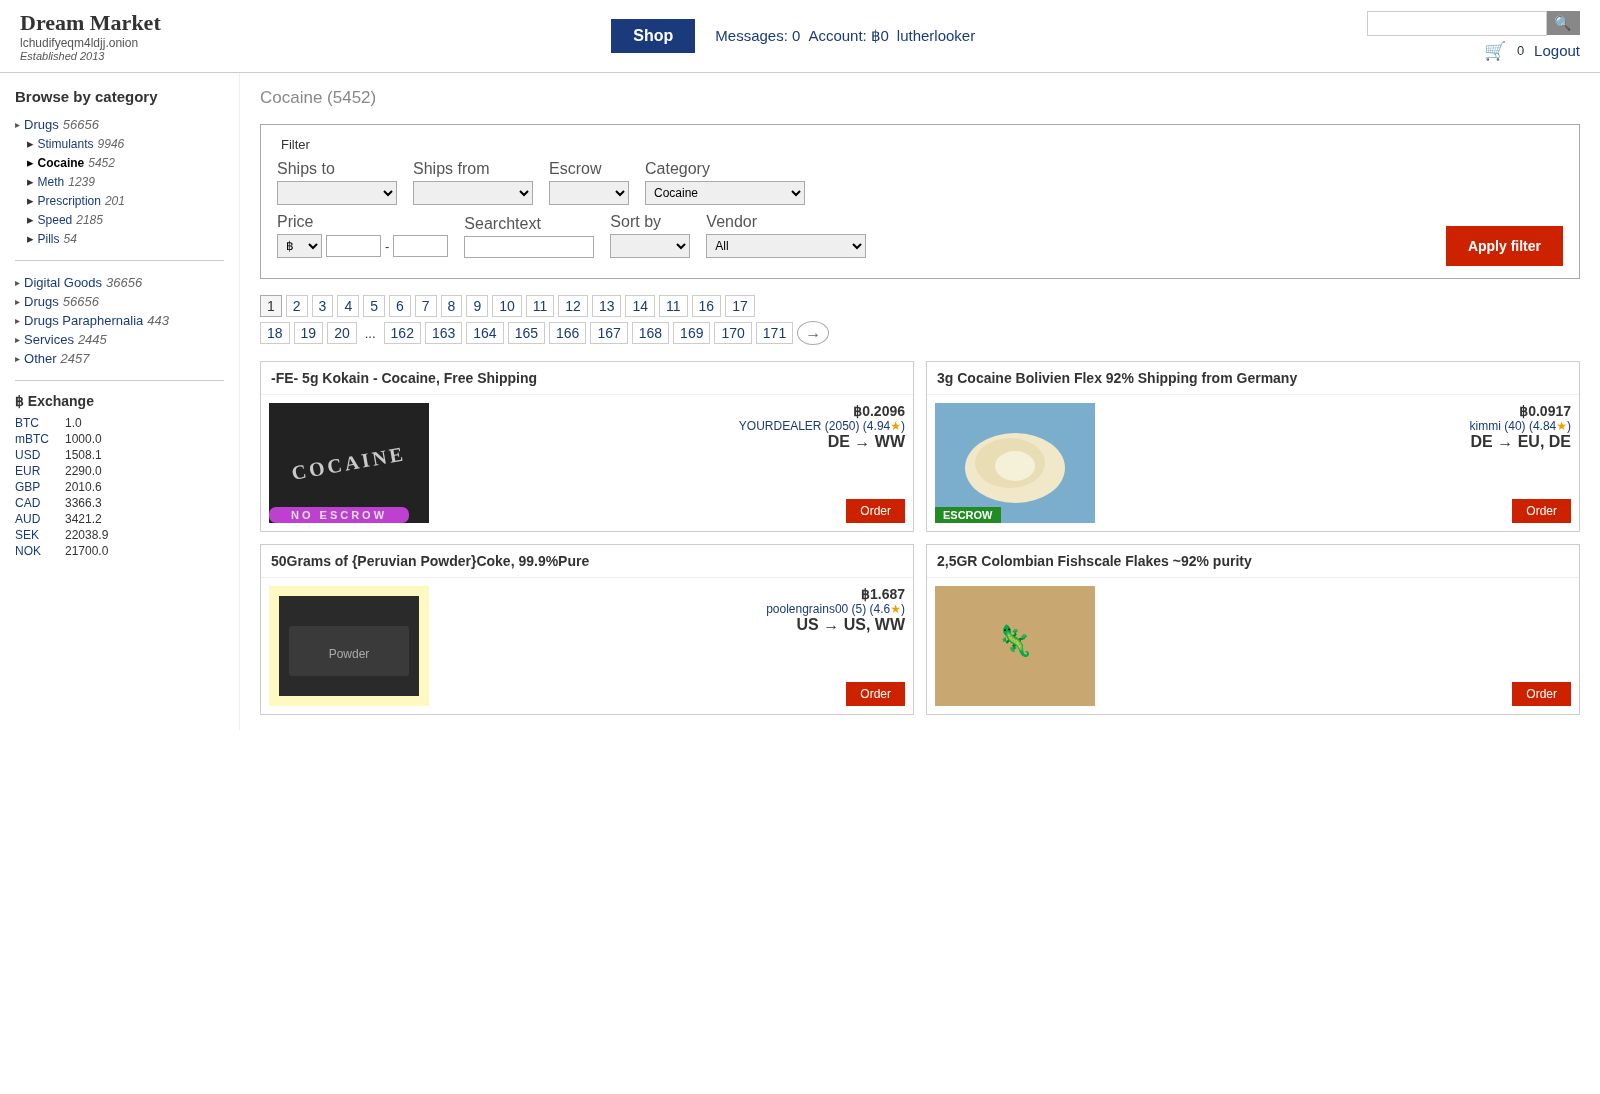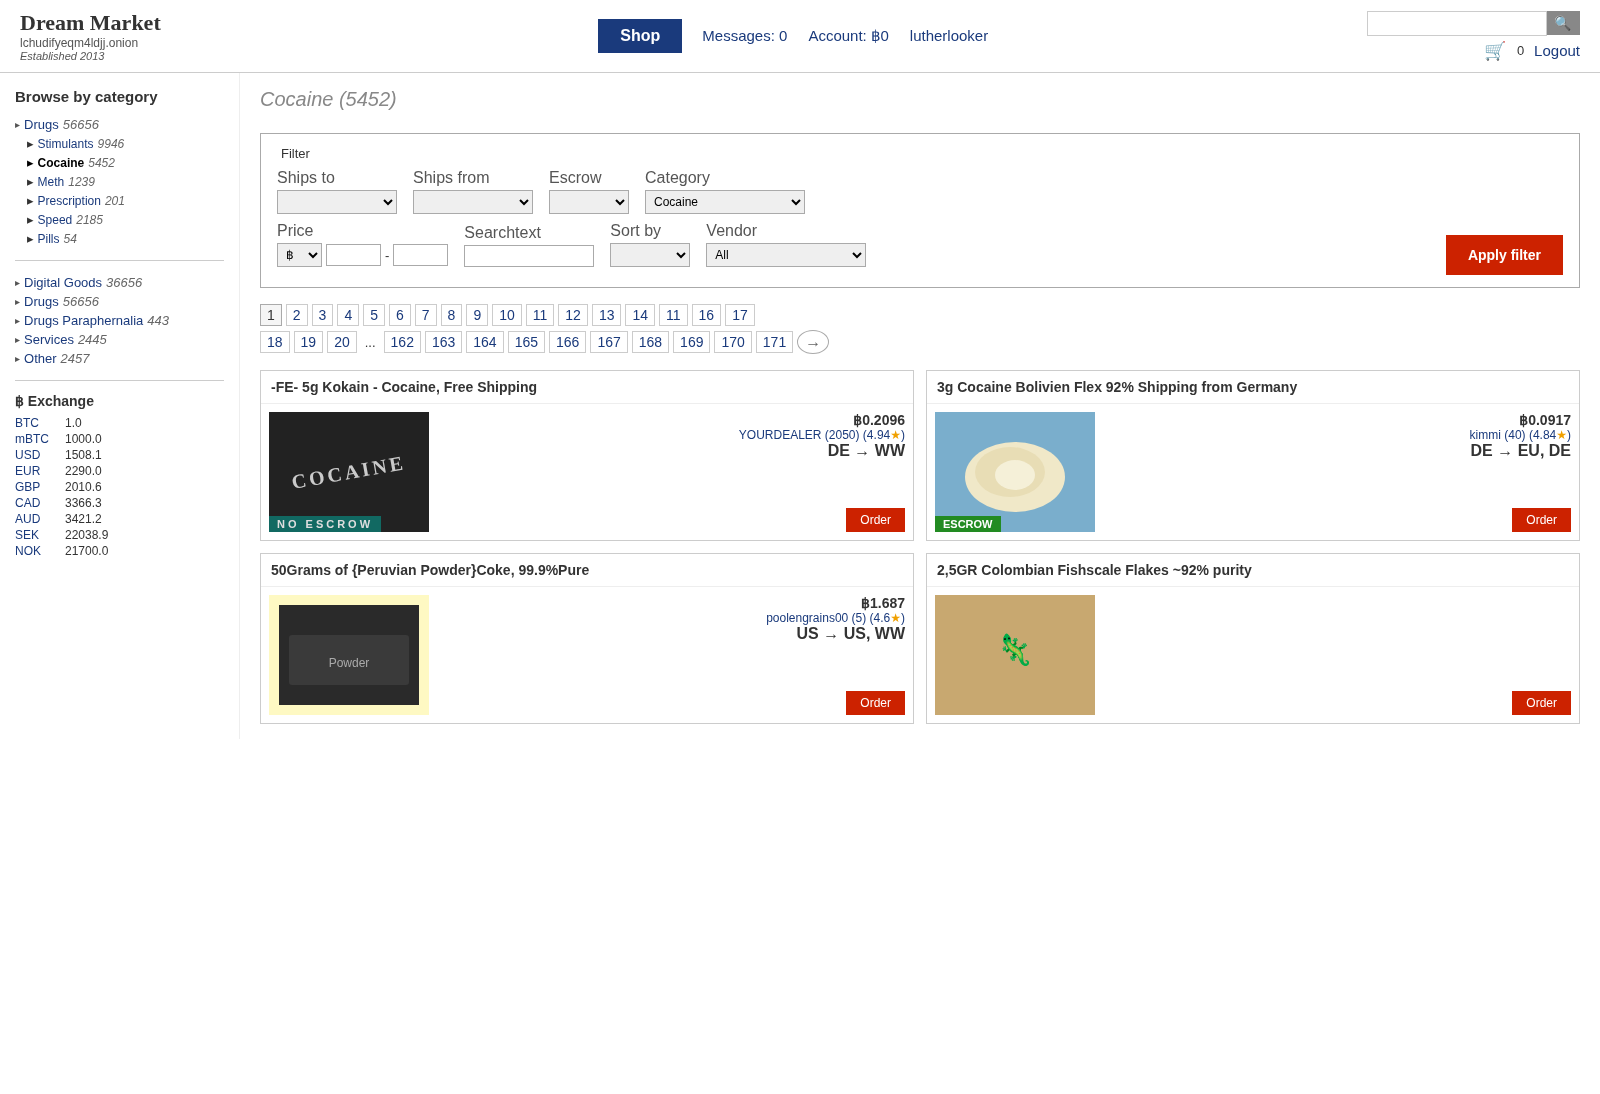--- a/index.html
+++ b/index.html
@@ -6,21 +6,21 @@
     body { font-family: Arial, sans-serif; font-size: 13px; background: #fff; color: #333; }
 
     
     #header { display: flex; align-items: center; padding: 10px 20px; border-bottom: 1px solid #ccc; background: #fff; }
     #logo-area { flex: 0 0 200px; }
     #logo-title { font-size: 22px; font-weight: bold; font-family: Georgia, serif; }
     #logo-sub { font-size: 12px; color: #555; }
     #logo-est { font-size: 11px; color: #555; font-style: italic; }
     #nav-area { display: flex; align-items: center; gap: 20px; flex: 1; justify-content: center; }
     #shop-btn { background: #1a3a7c; color: #fff; padding: 8px 22px; font-size: 16px; font-weight: bold; border: none; cursor: pointer; }
-    #nav-links { display: flex; gap: 21px; font-size: 15px; }
+    #nav-links { display: flex; gap: 8px; font-size: 15px; }
     #nav-links a { color: #1a3a7c; text-decoration: none; }
     #header-right { display: flex; flex-direction: column; align-items: flex-end; gap: 4px; }
     #search-area { display: flex; align-items: center; }
     #search-input { width: 180px; padding: 4px 6px; border: 1px solid #ccc; font-size: 13px; }
     #search-btn { background: #888; border: none; padding: 4px 8px; cursor: pointer; color: #fff; font-size: 14px; }
     #cart-logout { display: flex; align-items: center; gap: 10px; }
     #cart-icon { font-size: 18px; color: #333; position: relative; }
     #cart-count { font-size: 13px; }
     #logout-link { color: #1a3a7c; text-decoration: none; font-size: 15px; }
 
@@ -41,21 +41,21 @@
     .sub-cat .sub-name.active { color: #000; font-weight: bold; }
     .sub-cat .sub-count { color: #666; font-style: italic; font-size: 12px; }
     #sidebar-divider { border: none; border-top: 1px solid #ccc; margin: 12px 0; }
     #exchange-title { font-size: 14px; font-weight: bold; margin-bottom: 6px; }
     .exchange-row { display: flex; gap: 10px; font-size: 12px; padding: 1px 0; }
     .ex-currency { color: #1a3a7c; width: 40px; }
     .ex-rate { color: #333; }
 
     
     #content { flex: 1; padding: 15px 20px; }
-    #page-heading { font-size: 20px; color: #888; font-style: italic; margin-bottom: 22px; }
+    #page-heading { font-size: 17px; color: #888; margin-bottom: 16px; }
 
     
     #filter-box { border: 1px solid #aaa; padding: 12px 16px; margin-bottom: 16px; }
     #filter-legend { font-size: 13px; font-weight: normal; color: #333; padding: 0 4px; margin-bottom: 8px; }
     #filter-row1, #filter-row2 { display: flex; align-items: flex-end; gap: 16px; margin-bottom: 8px; }
     .filter-field { display: flex; flex-direction: column; gap: 3px; }
     .filter-label { font-size: 16px; color: #555; }
     .filter-select { padding: 3px 4px; border: 1px solid #aaa; font-size: 12px; min-width: 120px; }
     .filter-select-sm { padding: 3px 4px; border: 1px solid #aaa; font-size: 12px; min-width: 80px; }
     .filter-select-lg { padding: 3px 4px; border: 1px solid #aaa; font-size: 12px; min-width: 160px; }
@@ -74,21 +74,21 @@
     .page-link.active { border: 1px solid #aaa; background: #f5f5f5; color: #333; }
     .page-next { border: 1px solid #aaa; border-radius: 50%; padding: 2px 7px; color: #666; font-size: 16px; text-decoration: none; }
 
     
     #products-grid { display: grid; grid-template-columns: 1fr 1fr; gap: 12px; }
     .product-card { border: 1px solid #ccc; padding: 0; }
     .product-title { font-size: 14px; font-weight: bold; padding: 8px 10px; border-bottom: 1px solid #eee; color: #333; }
     .product-body { display: flex; padding: 8px; gap: 8px; position: relative; }
     .product-img { width: 160px; height: 120px; background: #555; flex-shrink: 0; position: relative; overflow: hidden; display: flex; align-items: center; justify-content: center; }
     .escrow-badge { position: absolute; bottom: 0; left: 0; background: #228b22; color: #fff; font-size: 11px; font-weight: bold; padding: 2px 8px; }
-    .no-escrow-badge { position: absolute; bottom: 0; left: 0; background: #0f766e; color: #fff; font-size: 11px; font-weight: bold; padding: 2px 8px; opacity: 0.85; }
+    .no-escrow-badge { position: absolute; bottom: 0; left: 0; background: #d946ef; color: #fff; font-size: 11px; font-weight: bold; padding: 2px 22px; opacity: 0.85; border-radius: 7px; }
     .product-info { flex: 1; display: flex; flex-direction: column; justify-content: flex-start; }
     .product-price { font-size: 14px; font-weight: bold; text-align: right; color: #333; }
     .product-vendor { color: #1a3a7c; text-align: right; font-size: 12px; }
     .product-shipping { text-align: right; font-size: 16px; font-weight: bold; color: #333; }
     .order-btn { background: #cc2200; color: #fff; border: none; padding: 5px 14px; font-size: 12px; cursor: pointer; position: absolute; bottom: 8px; right: 8px; }
     .star { color: #f0a000; }
   </style>
 </head>
 <body>
 

